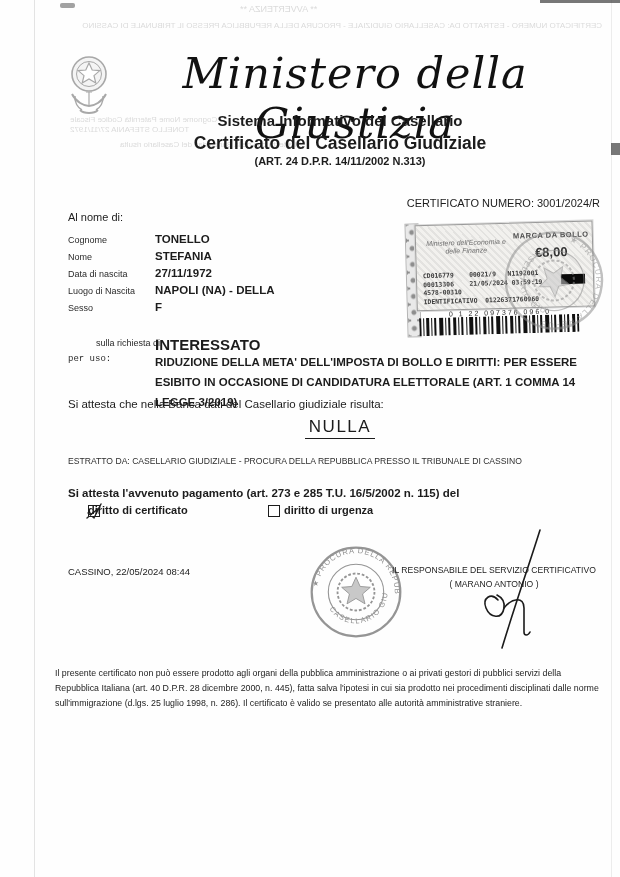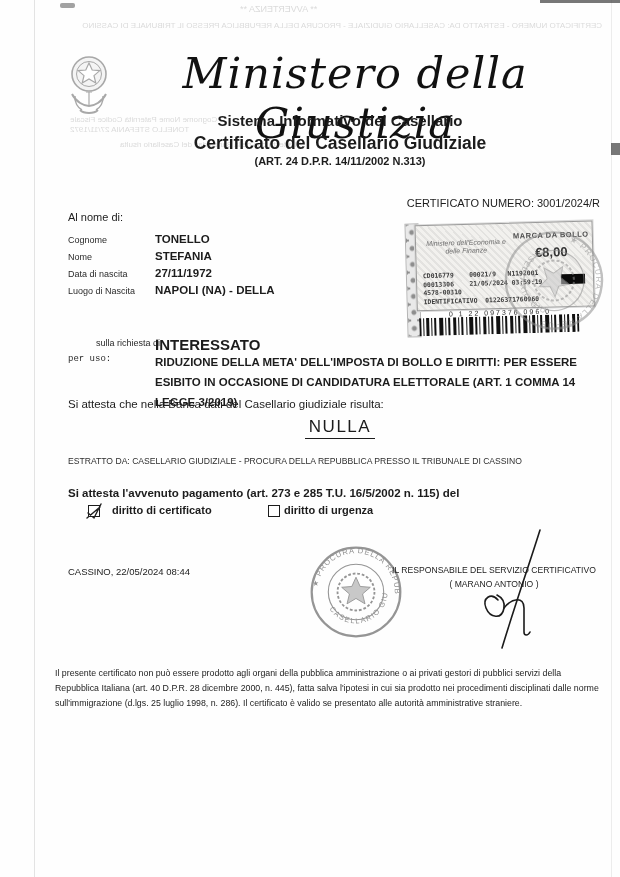--- a/index.html
+++ b/index.html
@@ -125,20 +125,24 @@
     <span class="flabel">Nome</span>
     <span class="fvalue">STEFANIA</span>
   </div>
   <div class="abs frow" style="top:267px;">
     <span class="flabel">Data di nascita</span>
     <span class="fvalue">27/11/1972</span>
   </div>
   <div class="abs frow" style="top:284px;">
     <span class="flabel">Luogo di Nascita</span>
     <span class="fvalue">NAPOLI (NA) - DELLA</span>
+  </div>
+  <div class="abs frow" style="top:301px;">
+    <span class="flabel">Sesso</span>
+    <span class="fvalue">F</span>
   </div>
 
   <div class="abs marca">
     <div class="marca-strip"></div>
     <div class="marca-box">
       <div class="marca-issuer">Ministero dell'Economia e delle Finanze</div>
       <div class="marca-type">MARCA DA BOLLO</div>
       <div class="marca-amount">€8,00</div>
       <div class="marca-redact"></div>
       <div class="marca-codes">CD016779    00021/9   N1192001
@@ -224,21 +228,21 @@
   </div>
   <div class="abs estratto">ESTRATTO DA: CASELLARIO GIUDIZIALE - PROCURA DELLA REPUBBLICA PRESSO IL TRIBUNALE DI CASSINO</div>
 
   <div class="abs pay-intro">Si attesta l'avvenuto pagamento (art. 273 e 285 T.U. 16/5/2002 n. 115) del</div>
   <div class="abs chk-row">
     <span class="chk-box" style="left:0;">
       <svg class="tick" width="22" height="22" viewBox="0 0 22 22">
         <path d="M4 12 L10 17 L17 3 M3 17 L16 6" fill="none" stroke="#222" stroke-width="1.4" stroke-linecap="round"></path>
       </svg>
     </span>
-    <span class="chk-label" style="left:24px;">diritto di certificato</span>
+    <span class="chk-label" style="left:0;">diritto di certificato</span>
     <span class="chk-box" style="left:180px;"></span>
     <span class="chk-label" style="left:196px;">diritto di urgenza</span>
   </div>
 
   <div class="abs place-date">CASSINO, 22/05/2024 08:44</div>
 
   <div class="abs stamp-bottom">
     <svg width="96" height="96" viewBox="0 0 104 104">
       <defs>
         <path id="s2top" d="M52,52 m-42,0 a42,42 0 1,1 84,0"></path>

